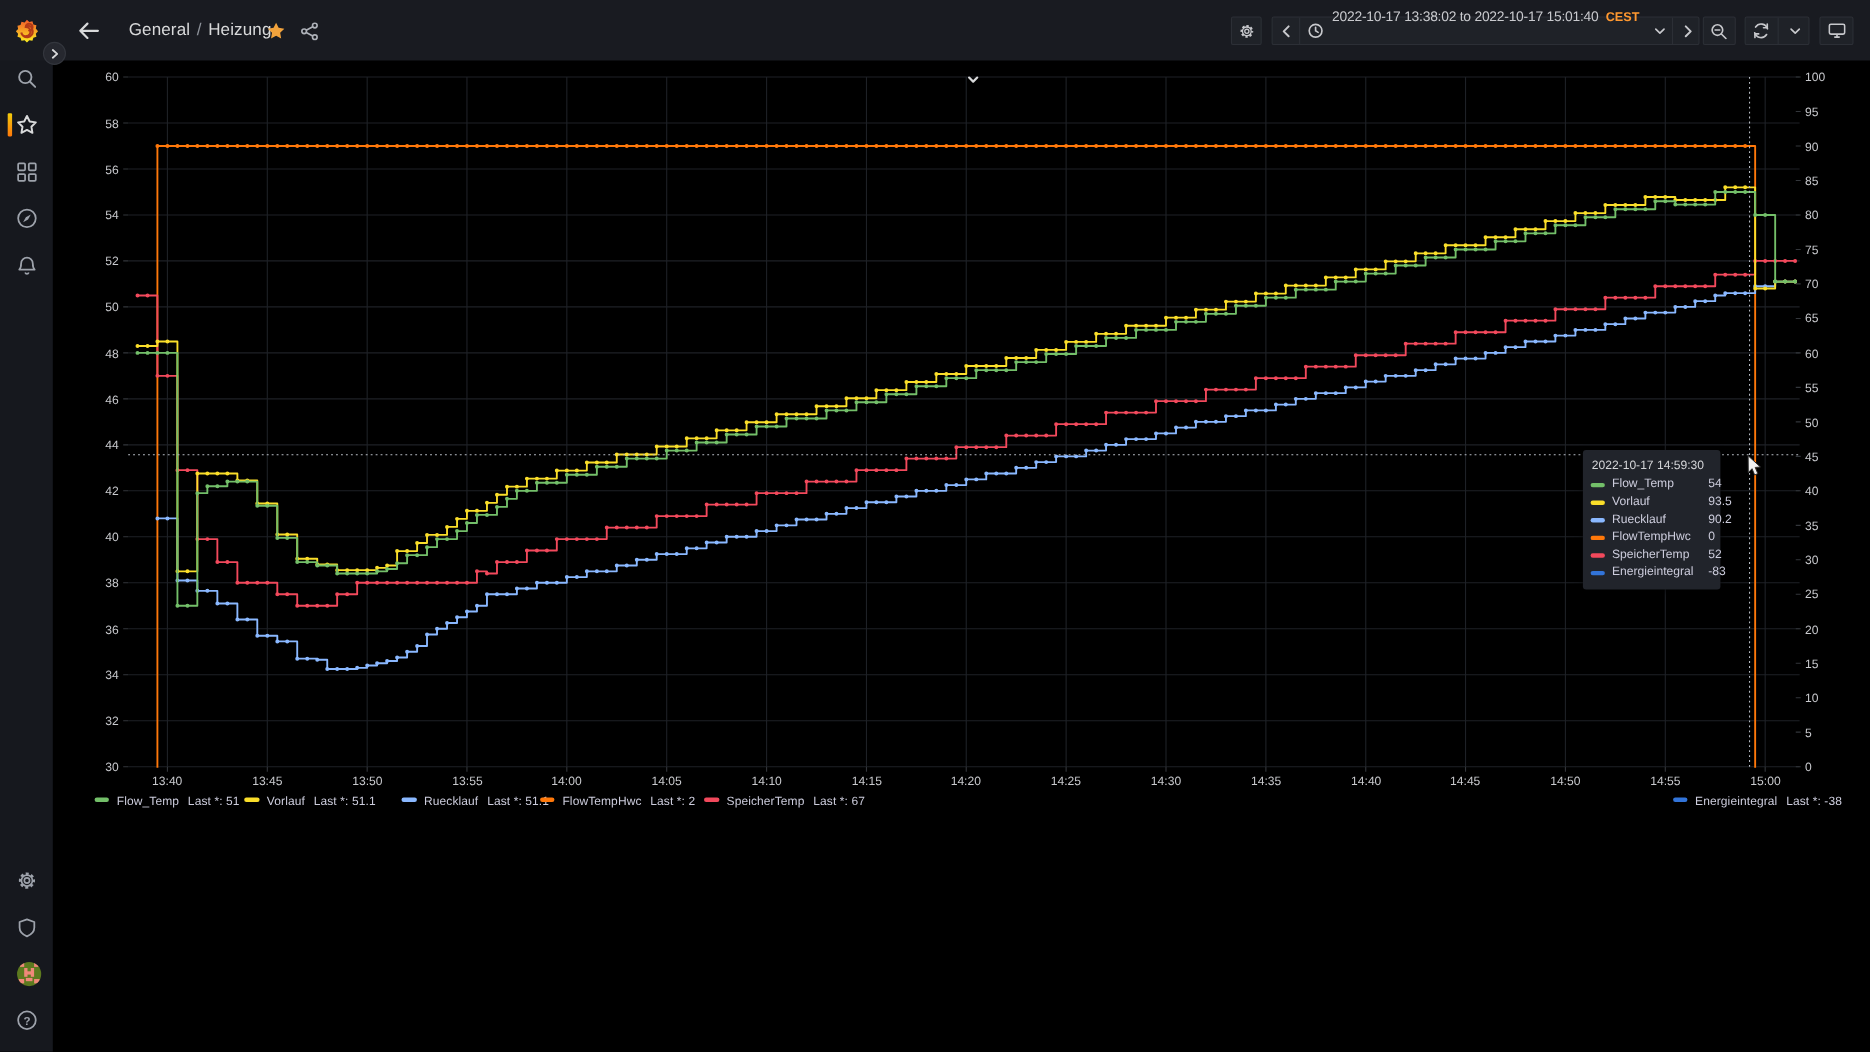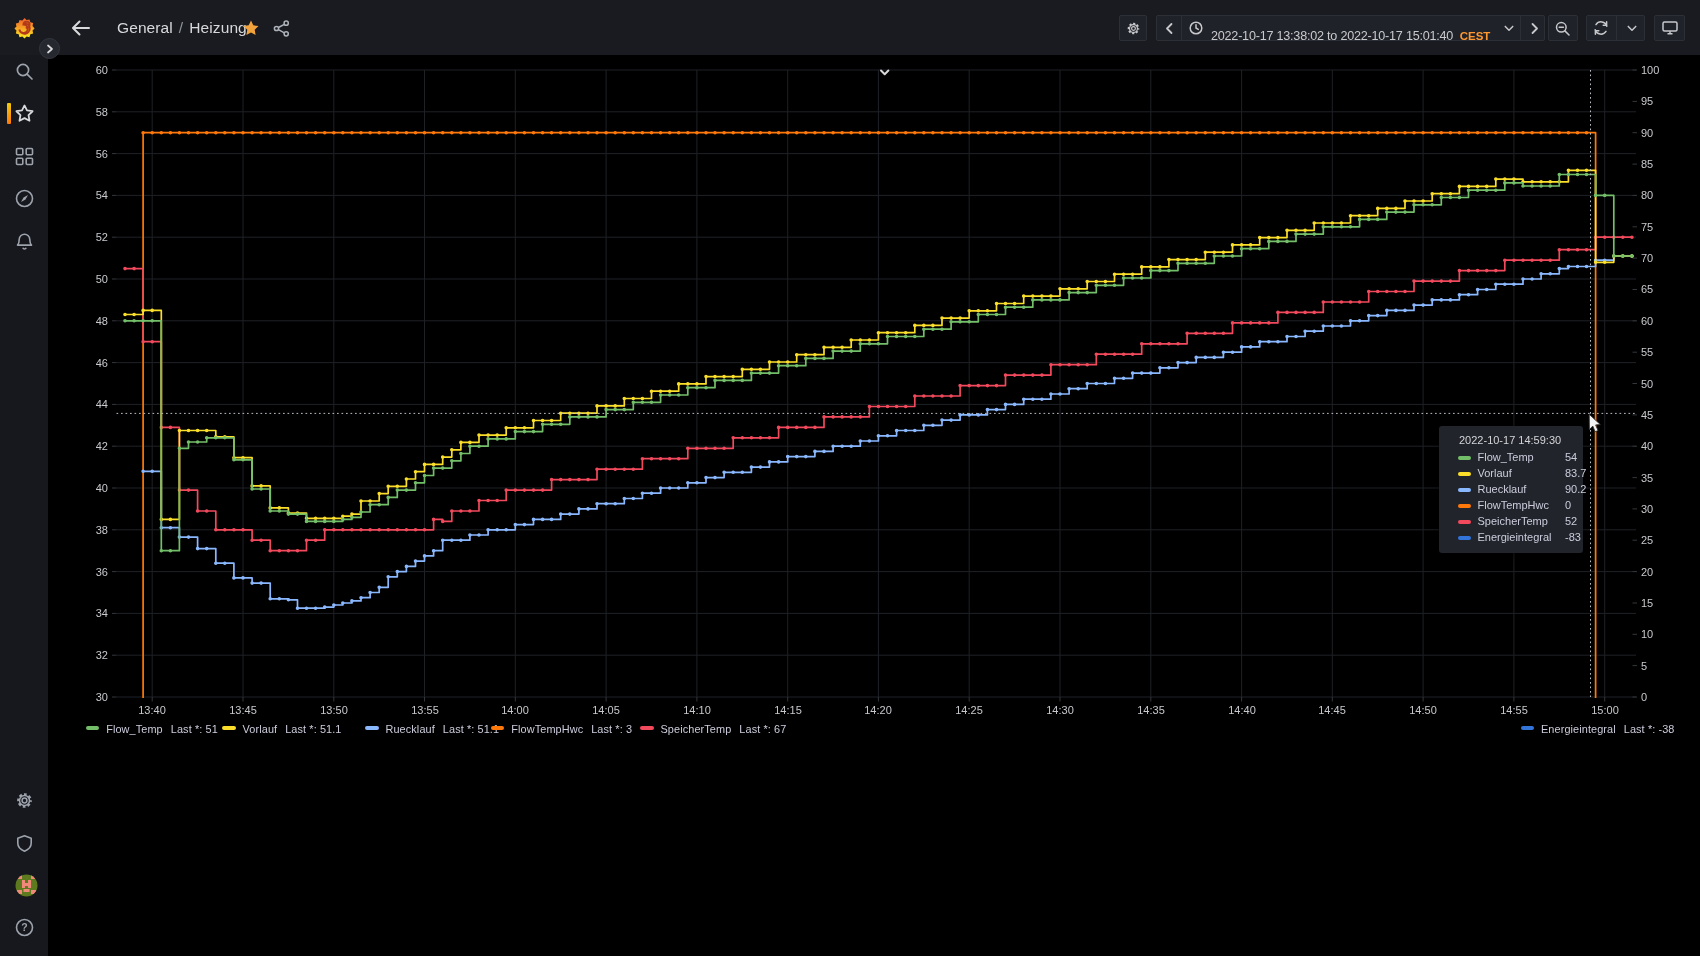--- a/index.html
+++ b/index.html
@@ -9,31 +9,31 @@
 .sicon { position:absolute; left:15px; }
 #expbtn { position:absolute; left:39px; top:38px; width:21px; height:21px; border-radius:50%;
   background:#26282f; border:1px solid #33363d; color:#d8d9da; z-index:5;
   font-size:11px; text-align:center; line-height:19px; }
 #accent { position:absolute; left:7px; top:103px; width:4px; height:21px; background:#f55f3e;
   background:linear-gradient(#f2cc0c,#ff780a); border-radius:1px; }
 #crumb { position:absolute; left:117px; top:19px; font-size:15.5px; color:#d8d9da; letter-spacing:0.1px; }
 #crumb .sep { color:#8e939b; padding:0 6px; }
 .tbtn { position:absolute; top:15px; height:26px; background:#1f2228; border:1px solid #2c2f36;
   border-radius:2px; }
-#timetxt { position:absolute; left:1211px; top:29px; width:260px; font-size:12.6px; color:#c9cace;
+#timetxt { position:absolute; left:1211px; top:8px; width:260px; font-size:12.6px; color:#c9cace;
   letter-spacing:-0.22px; white-space:nowrap;text-align:right; }
 #cest { color:#ff9830; font-weight:bold; font-size:11.5px; letter-spacing:0; }
 #chart { position:absolute; left:0; top:0; }
 text { font-family:"Liberation Sans", sans-serif; font-size:11px; fill:#c8c9cd; }
 .leg { position:absolute; top:722.5px; height:15px; font-size:10.9px; letter-spacing:0.1px; color:#ccccdc; white-space:nowrap; }
 .ldash { display:inline-block; width:13.5px; height:3.6px; border-radius:2px; vertical-align:2.6px; }
 .lname { margin-left:7px; }
 .llast { margin-left:8px; }
-#tooltip { position:absolute; left:1439px; top:426px; width:144px; height:127px;
-  background:#21242b; border-radius:3px; box-shadow:0 2px 6px rgba(0,0,0,.5); padding:7px 20px; z-index:8; }
+#tooltip { position:absolute; left:1439px; top:409px; width:125px; height:127px;
+  background:#21242b; border-radius:3px; box-shadow:0 2px 6px rgba(0,0,0,.5); padding:7px 8px; z-index:8; }
 #ttitle { font-size:11px; color:#d4d5d8; margin:1px 0 4px 0; }
 .ttrow { position:relative; height:16.1px; font-size:11px; color:#ccccdc; }
 .ttdash { position:absolute; left:-1px; top:5.5px; width:13px; height:4.5px; border-radius:2px; }
 .ttname { position:absolute; left:18.5px; top:1px; }
 .ttval { position:absolute; left:106px; top:1px; }
 </style></head>
 <body>
 <div id="sidebar"></div>
 <div id="nav"></div>
 <div id="expbtn"></div>
@@ -250,35 +250,35 @@
 <text x="1423" y="714" text-anchor="middle">14:50</text>
 <text x="1514" y="714" text-anchor="middle">14:55</text>
 <text x="1605" y="714" text-anchor="middle">15:00</text>
  <path d="M881 70.5l3.7 3.7 3.7-3.7" stroke="#d8d9da" stroke-width="2" fill="none" stroke-linecap="round" stroke-linejoin="round"></path>
  <path d="M1589.2 414.3l0.15 15.4 3.4-3.6 2.4 5.7 2.9-1.25-2.4-5.6 4.7-0.4z" fill="#f2f2f2" stroke="#2a2a2a" stroke-width="0.9"></path>
 </svg>
 
 <div class="leg" style="left:85.7px"><span class="ldash" style="background:#73BF69"></span><span class="lname">Flow_Temp</span><span class="llast">Last *: 51</span></div>
 <div class="leg" style="left:222.1px"><span class="ldash" style="background:#FADE2A"></span><span class="lname">Vorlauf</span><span class="llast">Last *: 51.1</span></div>
 <div class="leg" style="left:365px"><span class="ldash" style="background:#8AB8FF"></span><span class="lname">Ruecklauf</span><span class="llast">Last *: 51.1</span></div>
-<div class="leg" style="left:490.8px"><span class="ldash" style="background:#FF780A"></span><span class="lname">FlowTempHwc</span><span class="llast">Last *: 3</span></div>
+<div class="leg" style="left:490.8px"><span class="ldash" style="background:#FF780A"></span><span class="lname">FlowTempHwc</span><span class="llast">Last *: 2</span></div>
 <div class="leg" style="left:640.0px"><span class="ldash" style="background:#F2495C"></span><span class="lname">SpeicherTemp</span><span class="llast">Last *: 67</span></div>
 <div class="leg" style="left:1520.5px"><span class="ldash" style="background:#3274D9"></span><span class="lname">Energieintegral</span><span class="llast">Last *: -38</span></div>
 
 <div id="tooltip">
 <div id="ttitle">2022-10-17 14:59:30</div>
 <div class="ttrow">
       <span class="ttdash" style="background:#73BF69"></span>
       <span class="ttname">Flow_Temp</span>
       <span class="ttval">54</span>
     </div>
 <div class="ttrow">
       <span class="ttdash" style="background:#FADE2A"></span>
       <span class="ttname">Vorlauf</span>
-      <span class="ttval">83.7</span>
+      <span class="ttval">93.5</span>
     </div>
 <div class="ttrow">
       <span class="ttdash" style="background:#8AB8FF"></span>
       <span class="ttname">Ruecklauf</span>
       <span class="ttval">90.2</span>
     </div>
 <div class="ttrow">
       <span class="ttdash" style="background:#FF780A"></span>
       <span class="ttname">FlowTempHwc</span>
       <span class="ttval">0</span>

